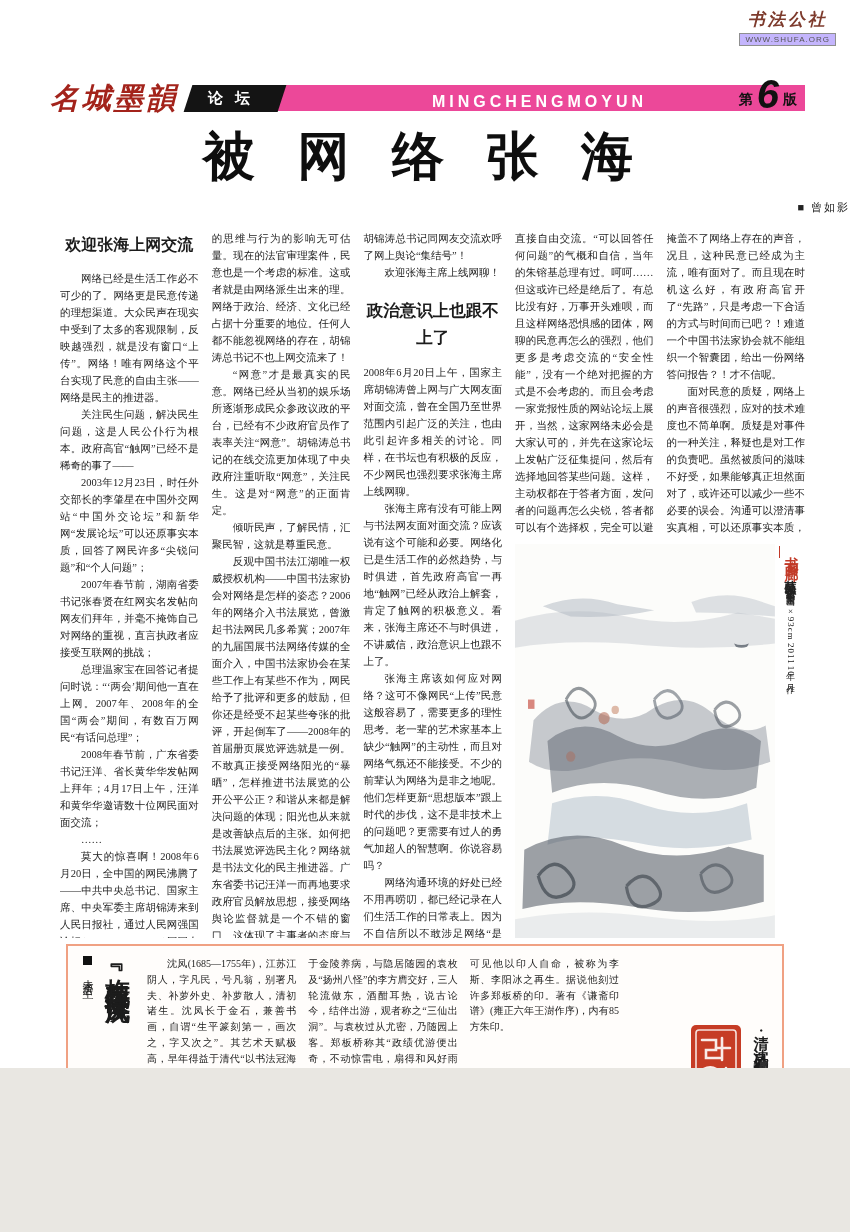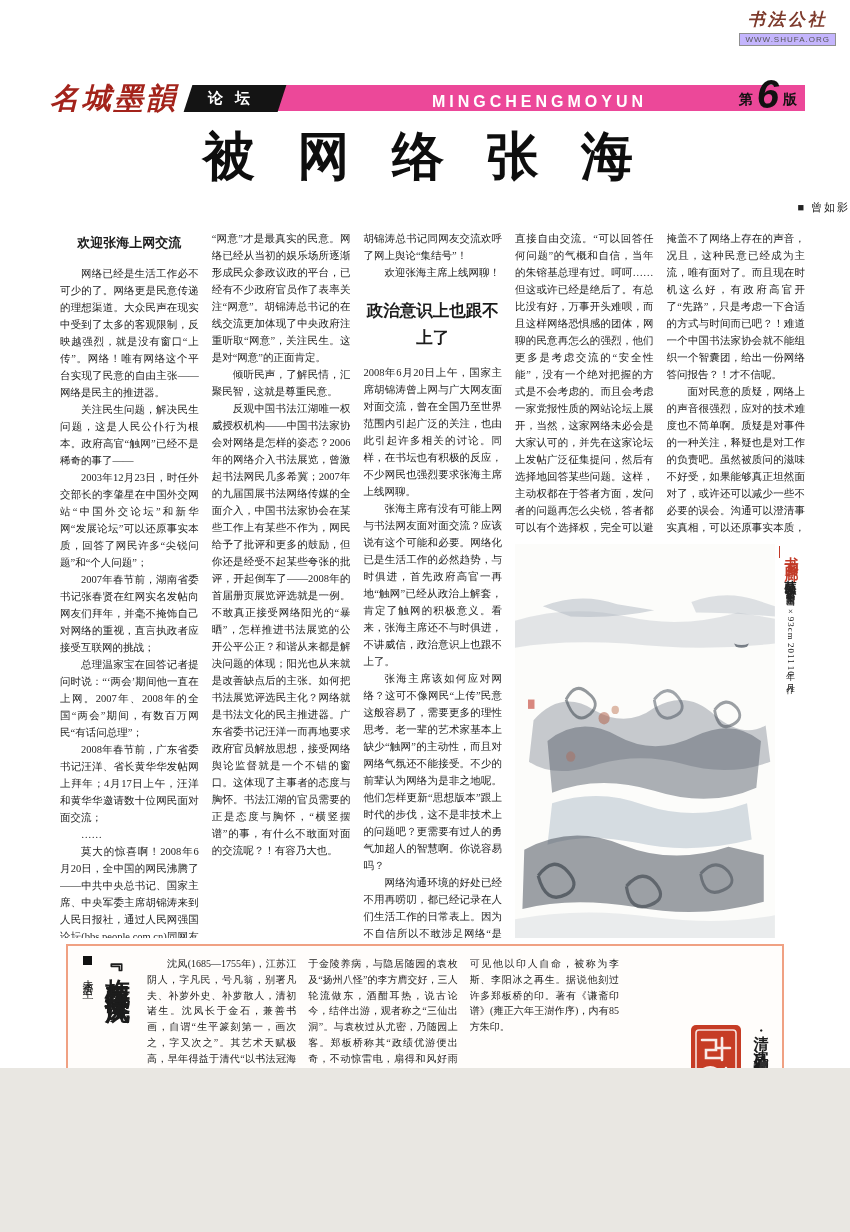--- a/index.html
+++ b/index.html
@@ -38,21 +38,21 @@
         font-family:"Liberation Sans",sans-serif;font-weight:900;font-size:52px;
         letter-spacing:14px;color:#0e0e0e;}
   .byline{position:absolute;top:200px;left:0;width:100%;text-align:right;font-size:11px;color:#222;letter-spacing:2px;}
 
   
   .article{position:absolute;top:230px;left:60px;right:45px;height:708px;display:flex;gap:13px;}
   .col{flex:1;font-size:10.5px;line-height:1.62;text-align:justify;overflow:hidden;}
   .para{margin:0;text-indent:2em;}
   .cont .para:first-child{text-indent:0;}
   .col-heading{text-align:center;font-family:"Liberation Sans",sans-serif;font-weight:bold;
-        font-size:13px;margin:2px 0 12px;text-indent:0;}
+        font-size:16px;margin:2px 0 12px;text-indent:0;}
   .mid-heading{text-align:center;font-family:"Liberation Sans",sans-serif;font-weight:bold;
         font-size:16.5px;margin:16px 0 14px;text-indent:0;}
 
   .col45{flex:2.09;display:flex;flex-direction:column;}
   .col45-top{display:flex;gap:13px;height:306px;overflow:hidden;}
   .col45-top .subcol{flex:1;font-size:10.5px;line-height:1.62;text-align:justify;overflow:hidden;}
 
   
   .painting-block{flex:1;display:flex;margin-top:8px;}
   .painting{flex:1;}
@@ -124,20 +124,21 @@
           <p class="para">2007年春节前，湖南省委书记张春贤在红网实名发帖向网友们拜年，并毫不掩饰自己对网络的重视，直言执政者应接受互联网的挑战；</p>
           <p class="para">总理温家宝在回答记者提问时说：“‘两会’期间他一直在上网。2007年、2008年的全国“两会”期间，有数百万网民“有话问总理”；</p>
           <p class="para">2008年春节前，广东省委书记汪洋、省长黄华华发帖网上拜年；4月17日上午，汪洋和黄华华邀请数十位网民面对面交流；</p>
           <p class="para">……</p>
           <p class="para">莫大的惊喜啊！2008年6月20日，全中国的网民沸腾了——中共中央总书记、国家主席、中央军委主席胡锦涛来到人民日报社，通过人民网强国论坛(bbs.people.com.cn)同网友们在线交流。</p>
         </div>
     </div>
 
     <div class="col cont">
       <div>
+          <p class="para">的思维与行为的影响无可估量。现在的法官审理案件，民意也是一个考虑的标准。这或者就是由网络派生出来的理。网络于政治、经济、文化已经占据十分重要的地位。任何人都不能忽视网络的存在，胡锦涛总书记不也上网交流来了！</p>
           <p class="para">“网意”才是最真实的民意。网络已经从当初的娱乐场所逐渐形成民众参政议政的平台，已经有不少政府官员作了表率关注“网意”。胡锦涛总书记的在线交流更加体现了中央政府注重听取“网意”，关注民生。这是对“网意”的正面肯定。</p>
           <p class="para">倾听民声，了解民情，汇聚民智，这就是尊重民意。</p>
           <p class="para">反观中国书法江湖唯一权威授权机构——中国书法家协会对网络是怎样的姿态？2006年的网络介入书法展览，曾激起书法网民几多希冀；2007年的九届国展书法网络传媒的全面介入，中国书法家协会在某些工作上有某些不作为，网民给予了批评和更多的鼓励，但你还是经受不起某些夸张的批评，开起倒车了——2008年的首届册页展览评选就是一例。不敢真正接受网络阳光的“暴晒”，怎样推进书法展览的公开公平公正？和谐从来都是解决问题的体现；阳光也从来就是改善缺点后的主张。如何把书法展览评选民主化？网络就是书法文化的民主推进器。广东省委书记汪洋一而再地要求政府官员解放思想，接受网络舆论监督就是一个不错的窗口。这体现了主事者的态度与胸怀。书法江湖的官员需要的正是态度与胸怀，“横竖摆谱”的事，有什么不敢面对面的交流呢？！有容乃大也。</p>
         </div>
     </div>
 
     <div class="col cont">
       <div class="cont">
           <p class="para">胡锦涛总书记同网友交流欢呼了网上舆论“集结号”！</p>
           <p class="para">欢迎张海主席上线网聊！</p>

